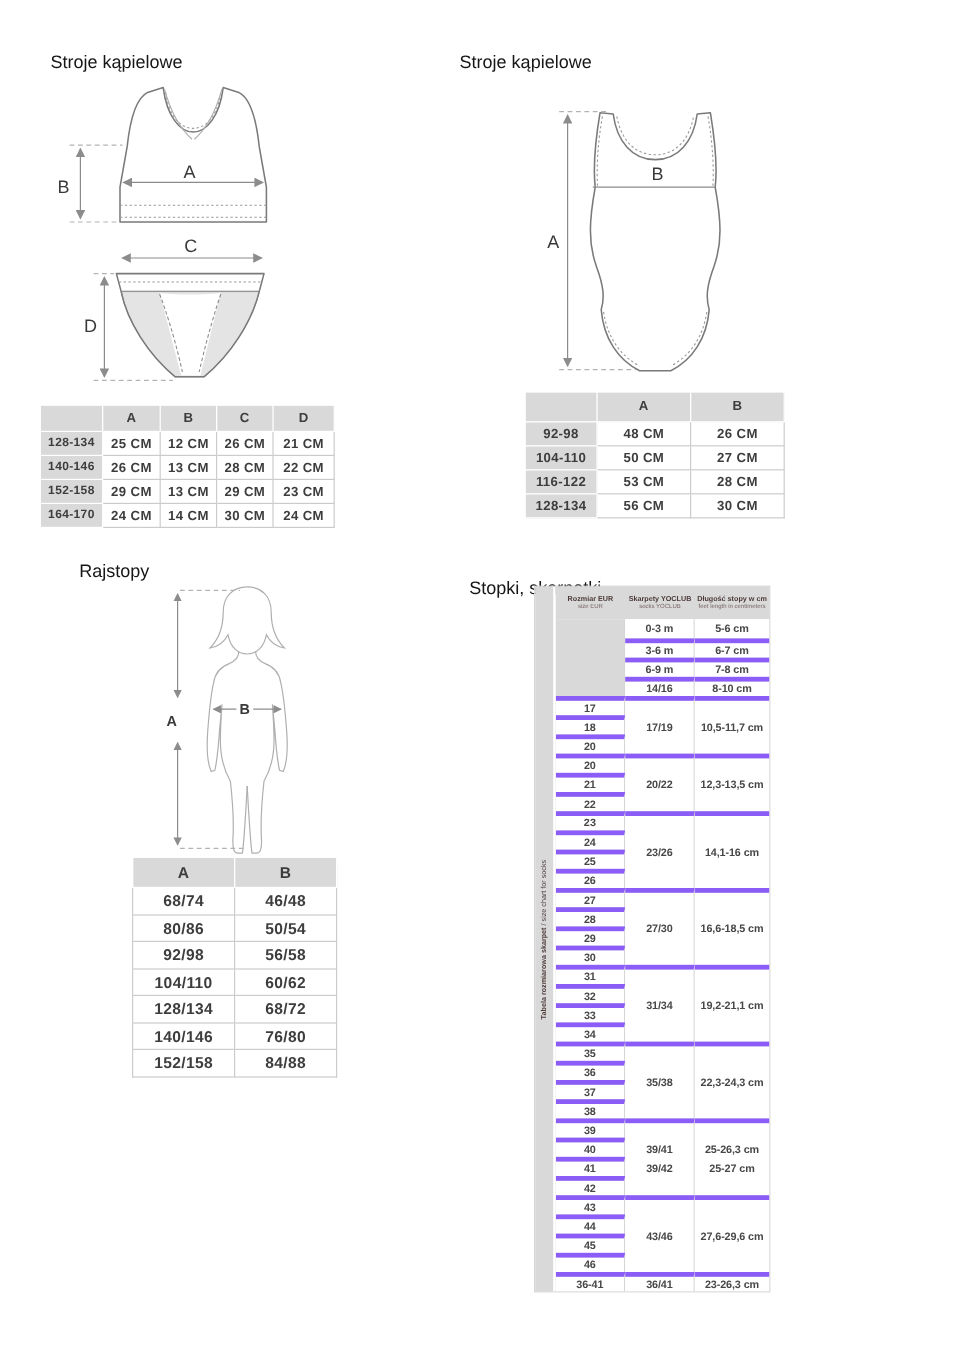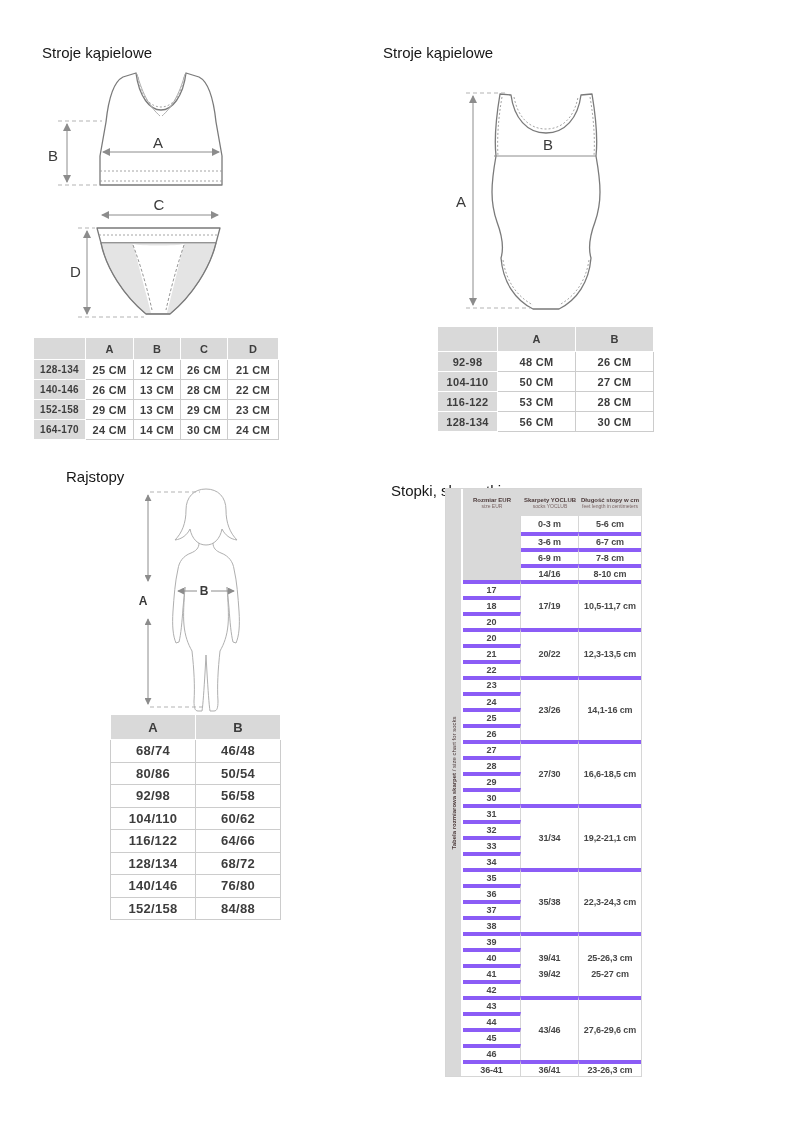--- a/index.html
+++ b/index.html
@@ -266,24 +266,20 @@
           <td>80/86</td>
           <td>50/54</td>
         </tr>
         <tr>
           <td>92/98</td>
           <td>56/58</td>
         </tr>
         <tr>
           <td>104/110</td>
           <td>60/62</td>
-        </tr>
-        <tr>
-          <td>116/122</td>
-          <td>64/66</td>
         </tr>
         <tr>
           <td>128/134</td>
           <td>68/72</td>
         </tr>
         <tr>
           <td>140/146</td>
           <td>76/80</td>
         </tr>
         <tr>

